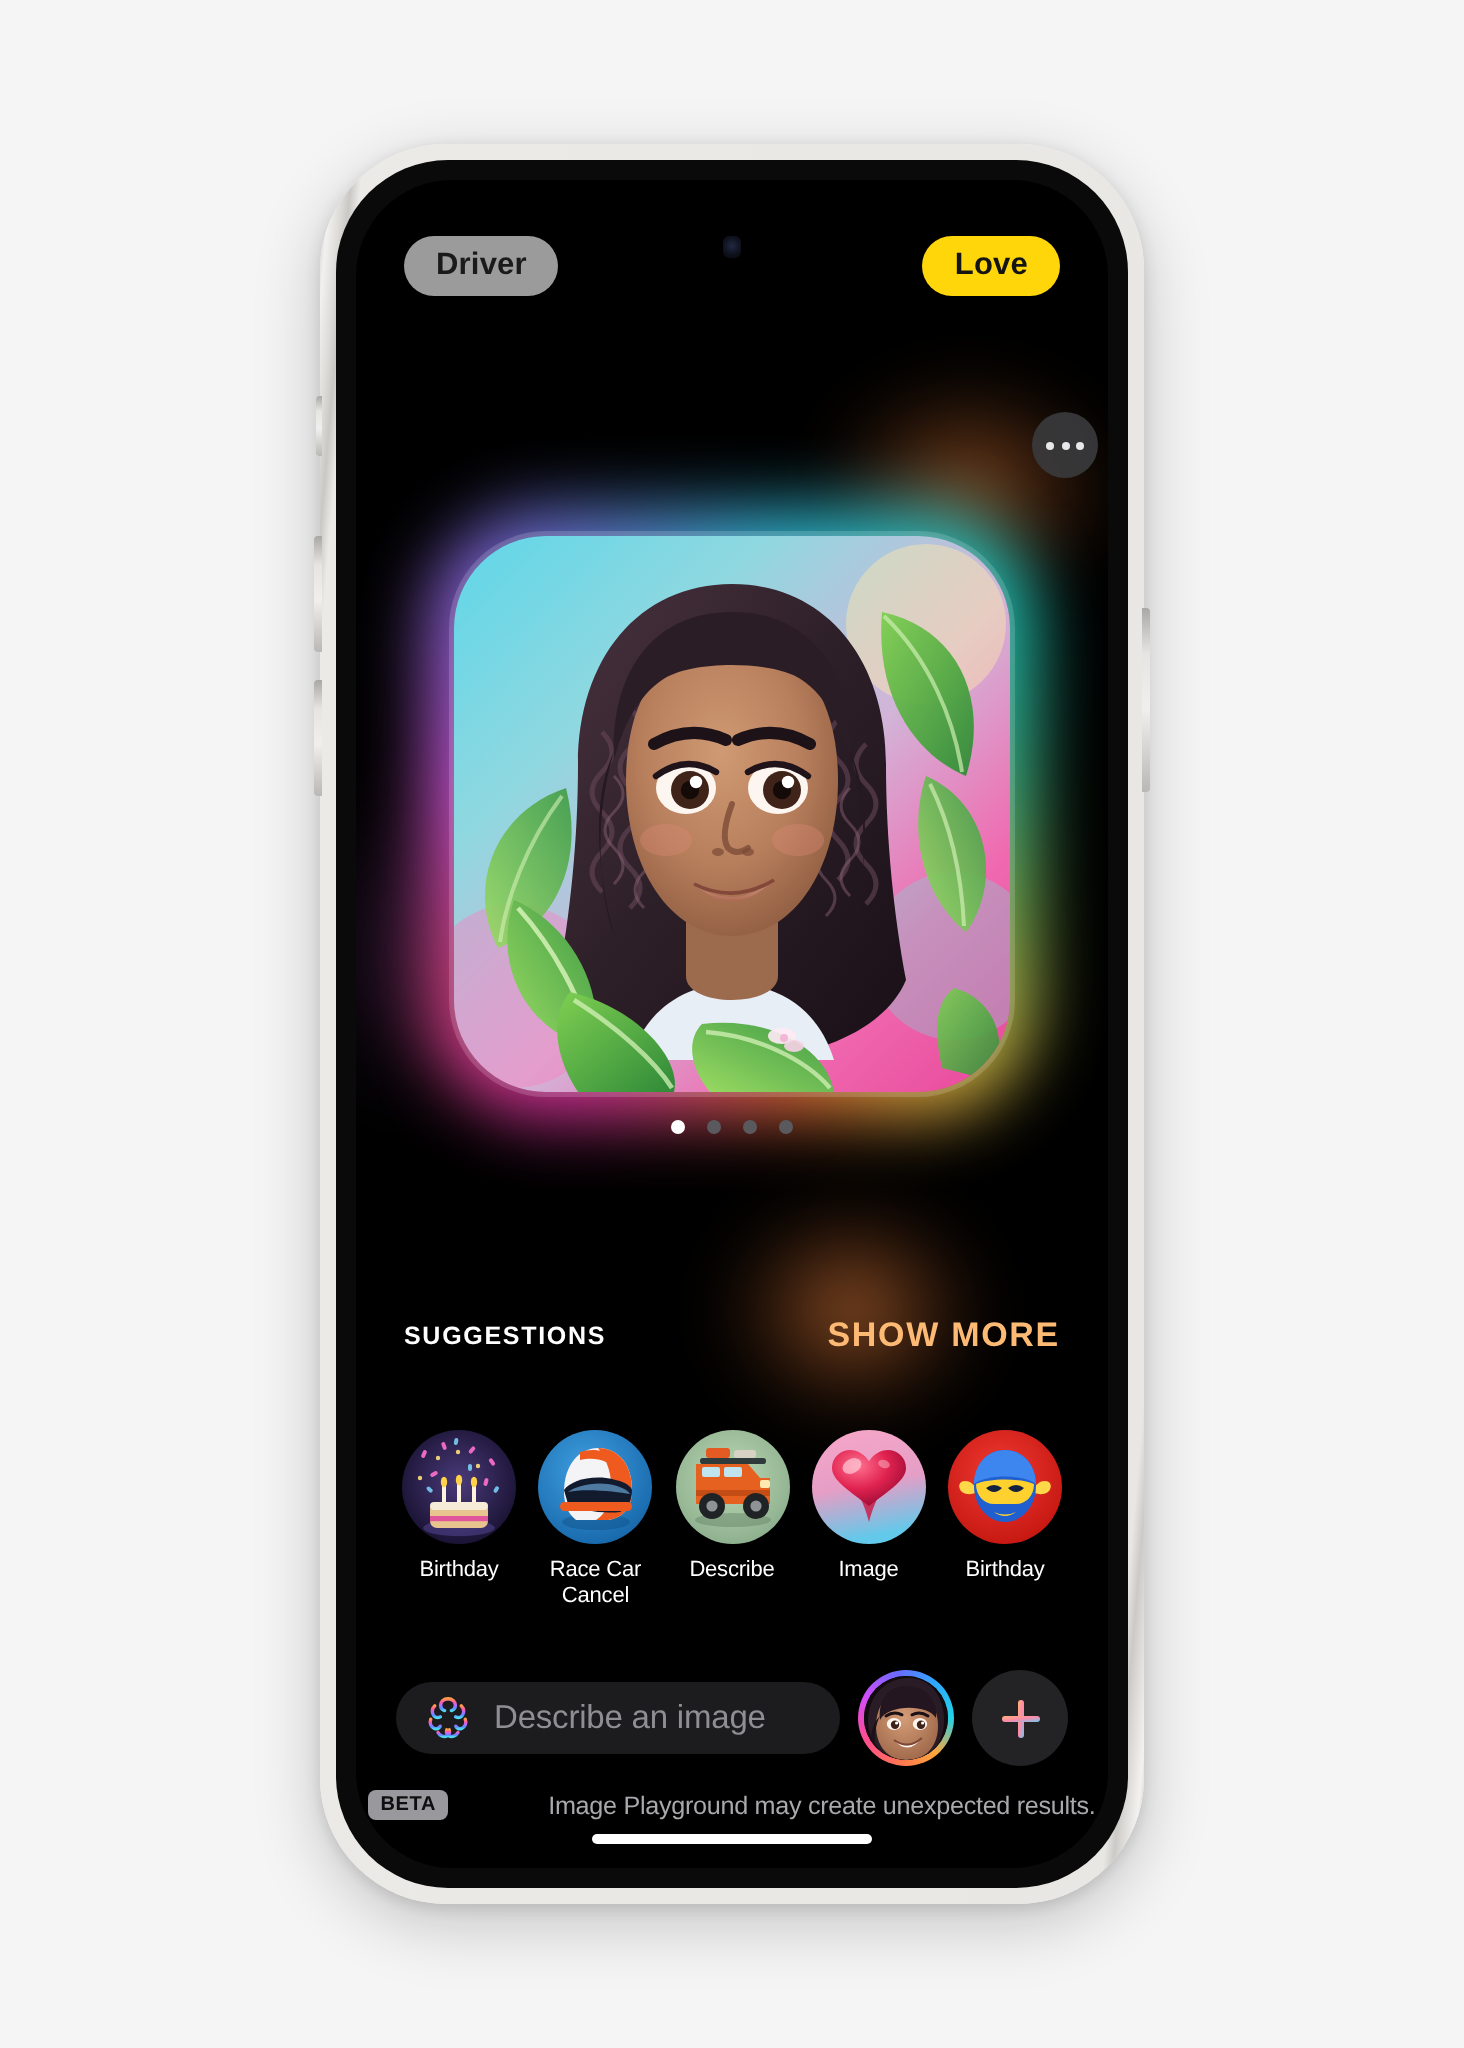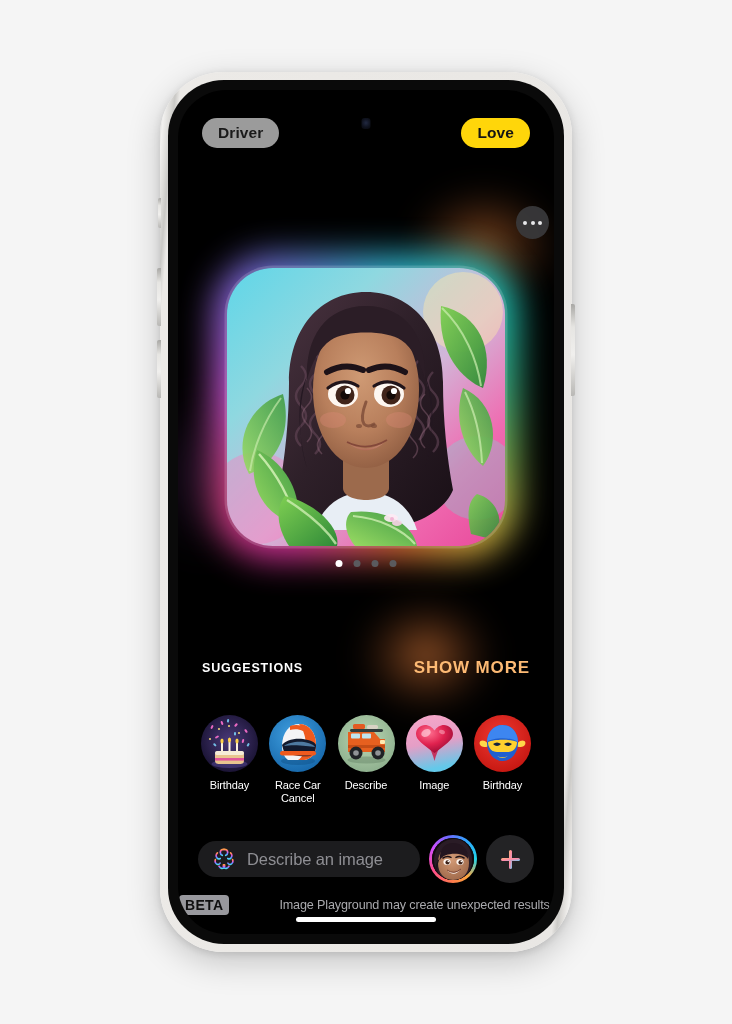--- a/index.html
+++ b/index.html
@@ -178,21 +178,21 @@
     width:48px; height:48px; flex:0 0 48px; border-radius:50%;
     background:#232325; display:flex; align-items:center; justify-content:center; cursor:pointer;
   }
 
   
   .footer {
     position:absolute; left:0; right:0; top:805px;
     display:flex; align-items:center; justify-content:center; gap:7px; z-index:25;
   }
   .beta {
-    background:#98989d; color:#0f0f10; font-size:14px; font-weight:700;
+    background:#98989d; color:#0f0f10; font-size:10px; font-weight:700;
     letter-spacing:.35px; padding:2px 6px; border-radius:4px;
   }
   .footer-txt { font-size:12.6px; color:#a9a9ad; letter-spacing:-.15px;padding-left:43px; }
 
   .home-ind {
     position:absolute; left:50%; bottom:12px; transform:translateX(-50%);
     width:140px; height:5px; border-radius:3px; background:#ffffff; z-index:25; cursor:pointer;
   }
 </style>
 </head>

